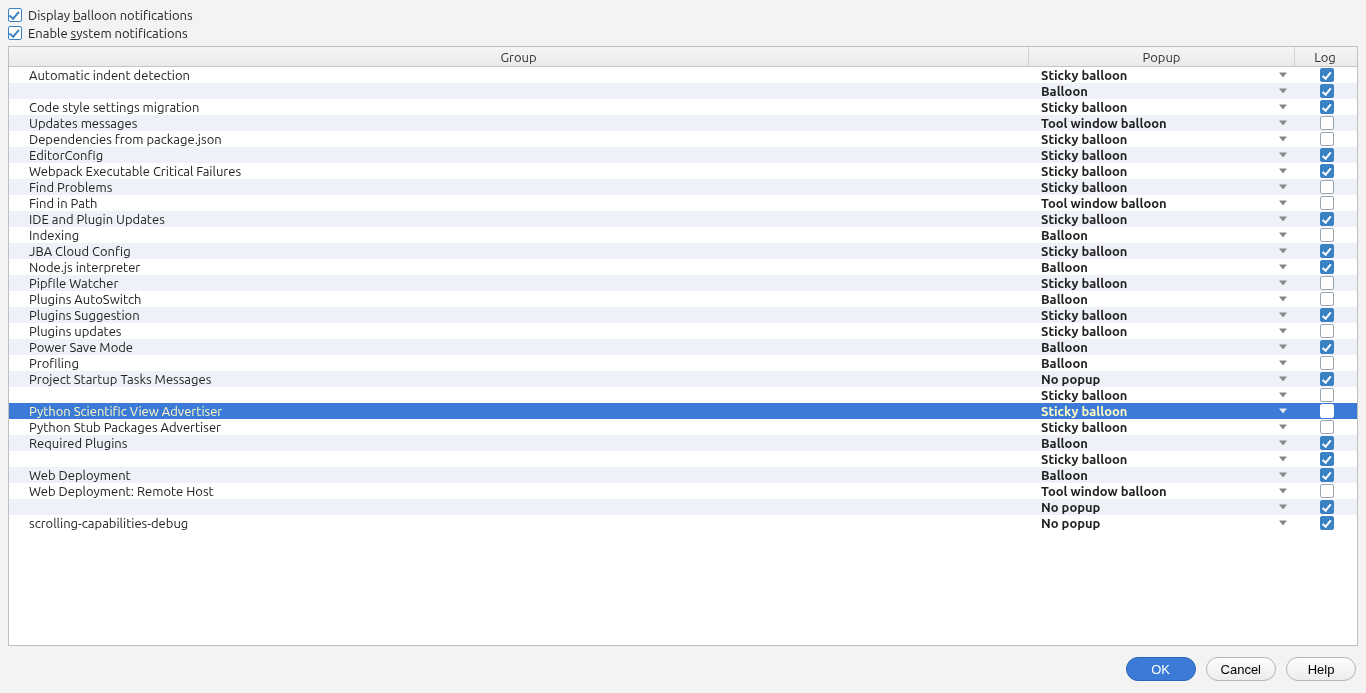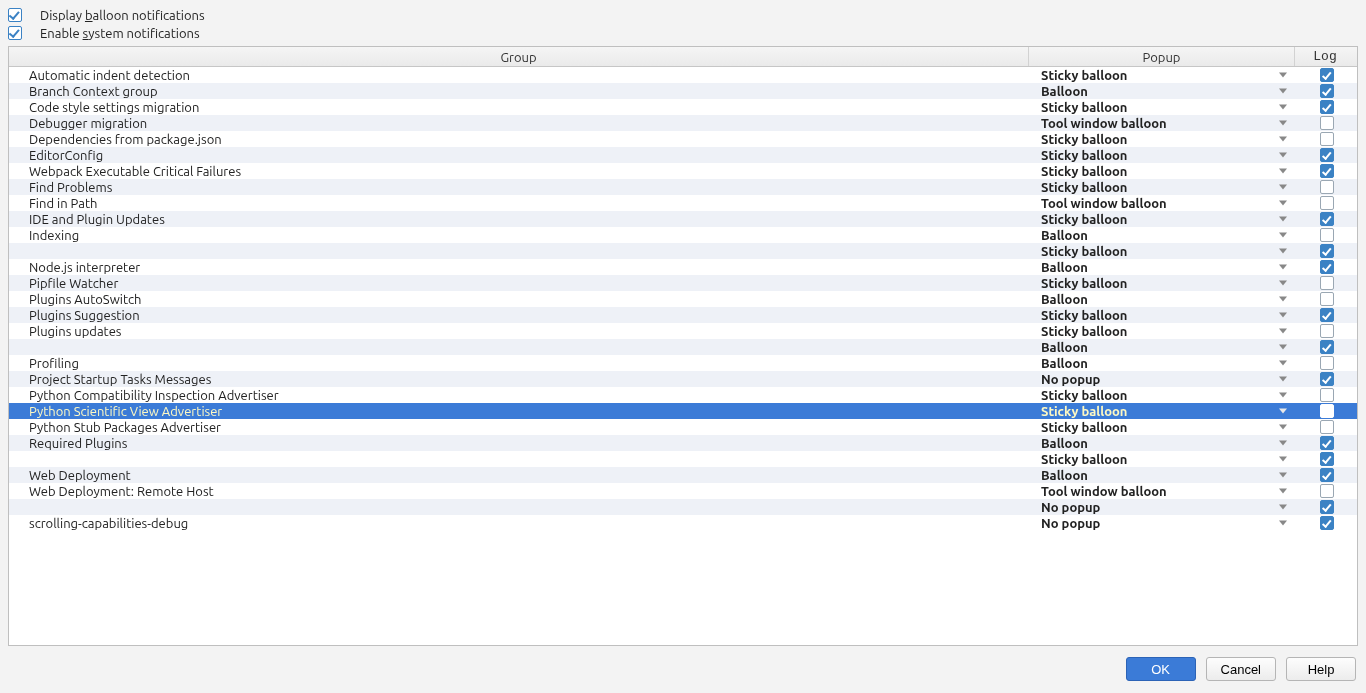--- a/index.html
+++ b/index.html
@@ -15,21 +15,21 @@
   .panel {
     background: #f3f3f3;
     width: 100%; height: 100%;
     padding: 6px 8px 8px 8px;
     display: flex;
     flex-direction: column;
   }
   .top-checks { margin-bottom: 4px; }
   .chk-row {
     display: flex; align-items: center;
-    gap: 18px;
+    gap: 6px;
     height: 18px;
   }
   .chkbox {
     width: 14px; height: 14px;
     border: 1px solid #3b82c4;
     border-radius: 2px;
     background: #fff;
     display: inline-flex;
     align-items: center; justify-content: center;
     cursor: pointer;
@@ -54,21 +54,21 @@
     background: linear-gradient(#f5f5f5,#eaeaea);
     border-bottom: 1px solid #c6c6c6;
     height: 20px;
     font-size: 13px;
     color: #333;
   }
   .th {
     display: flex; align-items: center; justify-content: center;
     border-right: 1px solid #d2d2d2;
   }
-  .th:last-child { border-right: none; font-family: Liberation Mono, monospace; }
+  .th:last-child { border-right: none; }
   .col-group { flex: 0 0 1020px; }
   .col-popup { flex: 0 0 266px; }
   .col-log { flex: 0 0 60px; }
   .tbody { flex: 1 1 auto; overflow-y: auto; }
   .row {
     display: flex;
     height: 16px;
     align-items: center;
     justify-content: flex-end;
   }
@@ -113,21 +113,21 @@
   .button-bar {
     display: flex; justify-content: flex-end;
     gap: 10px;
     padding: 10px 2px 4px 0;
     border-top: 1px solid transparent;
   }
   .btn {
     min-width: 70px; height: 24px;
     padding: 0 14px;
     border: 1px solid #b5b5b5;
-    border-radius: 3px;
+    border-radius: 12px;
     background: linear-gradient(#fdfdfd,#ececec);
     cursor: pointer;
     font-size: 13px;
     display: inline-flex; align-items: center; justify-content: center;
   }
   .btn.primary {
     background: #3b7bd7;
     border-color: #2c63b6;
     color: #fff;
   }
@@ -163,41 +163,40 @@
           <div class="cell group">Automatic indent detection</div>
           <div class="cell popup">
             <span>Sticky balloon</span>
             <span class="dropdown-arrow"></span>
           </div>
           <div class="cell log">
             <span class="logbox checked"></span>
           </div>
         </div>
         <div class="row odd">
-          <div class="cell group">Branch Context group</div>
           <div class="cell popup">
             <span>Balloon</span>
             <span class="dropdown-arrow"></span>
           </div>
           <div class="cell log">
             <span class="logbox checked"></span>
           </div>
         </div>
         <div class="row even">
           <div class="cell group">Code style settings migration</div>
           <div class="cell popup">
             <span>Sticky balloon</span>
             <span class="dropdown-arrow"></span>
           </div>
           <div class="cell log">
             <span class="logbox checked"></span>
           </div>
         </div>
         <div class="row odd">
-          <div class="cell group">Debugger migration</div>
+          <div class="cell group">Updates messages</div>
           <div class="cell popup">
             <span>Tool window balloon</span>
             <span class="dropdown-arrow"></span>
           </div>
           <div class="cell log">
             <span class="logbox"></span>
           </div>
         </div>
         <div class="row even">
           <div class="cell group">Dependencies from package.json</div>
@@ -263,20 +262,21 @@
           <div class="cell group">Indexing</div>
           <div class="cell popup">
             <span>Balloon</span>
             <span class="dropdown-arrow"></span>
           </div>
           <div class="cell log">
             <span class="logbox"></span>
           </div>
         </div>
         <div class="row odd">
+          <div class="cell group">JBA Cloud Config</div>
           <div class="cell popup">
             <span>Sticky balloon</span>
             <span class="dropdown-arrow"></span>
           </div>
           <div class="cell log">
             <span class="logbox checked"></span>
           </div>
         </div>
         <div class="row even">
           <div class="cell group">Node.js interpreter</div>
@@ -322,20 +322,21 @@
           <div class="cell group">Plugins updates</div>
           <div class="cell popup">
             <span>Sticky balloon</span>
             <span class="dropdown-arrow"></span>
           </div>
           <div class="cell log">
             <span class="logbox"></span>
           </div>
         </div>
         <div class="row odd">
+          <div class="cell group">Power Save Mode</div>
           <div class="cell popup">
             <span>Balloon</span>
             <span class="dropdown-arrow"></span>
           </div>
           <div class="cell log">
             <span class="logbox checked"></span>
           </div>
         </div>
         <div class="row even">
           <div class="cell group">Profiling</div>
@@ -351,21 +352,20 @@
           <div class="cell group">Project Startup Tasks Messages</div>
           <div class="cell popup">
             <span>No popup</span>
             <span class="dropdown-arrow"></span>
           </div>
           <div class="cell log">
             <span class="logbox checked"></span>
           </div>
         </div>
         <div class="row even">
-          <div class="cell group">Python Compatibility Inspection Advertiser</div>
           <div class="cell popup">
             <span>Sticky balloon</span>
             <span class="dropdown-arrow"></span>
           </div>
           <div class="cell log">
             <span class="logbox"></span>
           </div>
         </div>
         <div class="row odd selected">
           <div class="cell group">Python Scientific View Advertiser</div>

